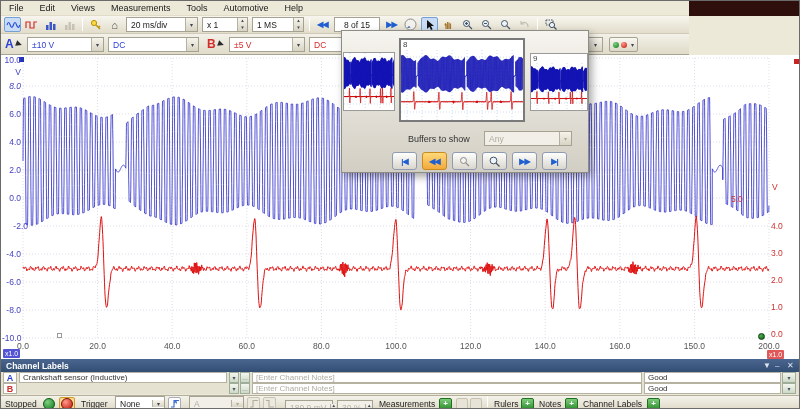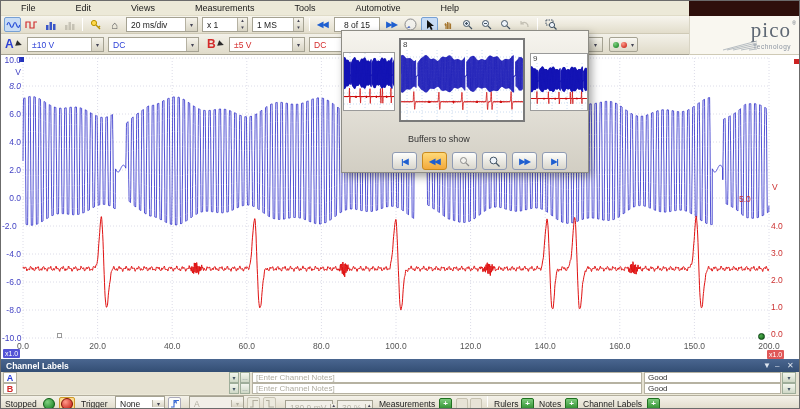--- a/index.html
+++ b/index.html
@@ -1,21 +1,21 @@
 <!DOCTYPE html>
 <html><head>
 <meta charset="utf-8">
 <style>
   html,body{margin:0;padding:0;background:#9a9a9a;}
   .root{position:relative;width:800px;height:409px;background:#ece9d8;font-family:"Liberation Sans",sans-serif;overflow:hidden;border:1px solid #6b6b6b;box-sizing:border-box;}
   .root *{box-sizing:border-box;}
 
   
   .menubar{position:absolute;left:0;top:0;width:688px;height:15px;background:#ece9d8;display:flex;align-items:center;font-size:9px;color:#1a1a1a;border-bottom:1px solid #e0dcc8;}
-  .menu-item{padding:0 20px;cursor:default;}
+  .menu-item{padding:0 8px;cursor:default;}
   .darkcorner{position:absolute;left:688px;top:0;width:112px;height:15px;background:#2e0f0b;}
 
   
   .toolbar1{position:absolute;left:0;top:15px;width:688px;height:18px;background:linear-gradient(#f7f5ee,#e2ddcb);border-bottom:1px solid #cfcab6;display:flex;align-items:center;font-size:8.5px;padding-left:2px;}
   .tbtn{height:15px;min-width:17px;display:flex;align-items:center;justify-content:center;border:1px solid transparent;border-radius:2px;margin:0 1px;color:#333;}
   .tbtn.sel{background:#c8dcf5;border-color:#76a0d4;}
   .tbtn.dis{opacity:.45;}
   .tsep{width:1px;height:13px;background:#b9b4a2;margin:0 3px;border-right:1px solid #fff;}
   .combo{display:flex;height:15px;background:#fff;border:1px solid #a5a292;margin:0 2px;}
   .combo .val{padding:0 4px;display:flex;align-items:center;font-size:8.5px;color:#222;white-space:nowrap;}
@@ -210,28 +210,20 @@
     <span class="tsep"></span>
     <span class="tbtn">
       <svg width="12" height="11">
           <rect x="1" y="1" width="7" height="5" fill="none" stroke="#456" stroke-dasharray="1.5 1"></rect>
           <circle cx="7" cy="6" r="2.6" fill="#eef4fb" stroke="#456"></circle>
           <path d="M9 8 L11.5 10.5" stroke="#456" stroke-width="1.2"></path>
         </svg>
     </span>
   </div>
 
-  <div class="logo">
-    <span class="word">pico</span>
-    <span class="reg">®</span>
-    <svg width="34" height="11" style="position:absolute;right:44px;top:24px">
-      <path d="M34 1 L0 10 M34 3 L4 10 M34 5 L10 10 M34 7 L18 10 M34 9 L26 10" stroke="#9aa3ad" stroke-width=".7" fill="none"></path>
-    </svg>
-    <span class="tag">Technology</span>
-  </div>
 
   <div class="chanbar">
     <span class="chanbadge" style="left:4px;color:#2b3fd6;">
         <span>A</span>
         <span class="probe"></span>
       </span>
     <span class="combo cb-abs" style="left:24px;width:77px;">
       <span class="val" style="flex:1;color:#2b3fd6;">±10 V</span>
       <span class="chev">▾</span>
     </span>
@@ -294,27 +286,27 @@
     <span class="badge" style="left:2px;top:294px;background:#5353d6;">x1.0</span>
     <span class="tickX" style="left:22px;top:311px;width:16px;text-align:left;">ms</span>
     <span class="badge" style="left:766px;top:295px;background:#e05858;">x1.0</span>
     <span class="greendot" style="left:757px;top:278px;"></span>
   <span class="tickA" style="left: 1px; top: 0px; width: 19px; text-align: right;">10.0</span>
       <span class="tickA" style="left: 1px; top: 26px; width: 19px; text-align: right; font-style: italic;">8.0</span>
       <span class="tickA" style="left: 1px; top: 54px; width: 19px; text-align: right;">6.0</span>
       <span class="tickA" style="left: 1px; top: 82px; width: 19px; text-align: right;">4.0</span>
       <span class="tickA" style="left: 1px; top: 110px; width: 19px; text-align: right;">2.0</span>
       <span class="tickA" style="left: 1px; top: 138px; width: 19px; text-align: right;">0.0</span>
-      <span class="tickA" style="left: 1px; top: 166px; width: 19px; ">-2.0</span>
+      <span class="tickA" style="left: 8px; top: 166px; width: 19px; text-align: right;">-2.0</span>
       <span class="tickA" style="left: 1px; top: 194px; width: 19px; text-align: right;">-4.0</span>
       <span class="tickA" style="left: 1px; top: 222px; width: 19px; text-align: right;">-6.0</span>
       <span class="tickA" style="left: 1px; top: 250px; width: 19px; text-align: right;">-8.0</span>
       <span class="tickA" style="left: 1px; top: 278px; width: 19px; text-align: left;">-10.0</span>
       <span class="tickA" style="left: 1px; top: 12px; width: 19px; text-align: right;">V</span>
-      <span class="tickB" style="left: 730px; top: 139px; margin-left: 8px;">5.0</span>
+      <span class="tickB" style="left: 730px; top: 139px;">5.0</span>
       <span class="tickB" style="left: 770px; top: 166px;">4.0</span>
       <span class="tickB" style="left: 770px; top: 193px;">3.0</span>
       <span class="tickB" style="left: 770px; top: 220px;">2.0</span>
       <span class="tickB" style="left: 770px; top: 247px;">1.0</span>
       <span class="tickB" style="left: 770px; top: 274px;">0.0</span>
       <span class="tickB" style="left: 771px; top: 127px;">V</span>
       <span class="tickX" style="left: 7px; top: 286px;">0.0</span>
       <span class="tickX" style="left: 81.6px; top: 286px;">20.0</span>
       <span class="tickX" style="left: 156.2px; top: 286px;">40.0</span>
       <span class="tickX" style="left: 230.8px; top: 286px;">60.0</span>
@@ -373,20 +365,24 @@
           <line x1="51" y1="0" x2="51" y2="48" class="tgrid"></line>
           <line x1="0" y1="7" x2="56" y2="7" class="tgrid"></line>
           <line x1="0" y1="18" x2="56" y2="18" class="tgrid"></line>
           <line x1="0" y1="29" x2="56" y2="29" class="tgrid"></line>
           <line x1="0" y1="40" x2="56" y2="40" class="tgrid"></line>
           <polyline points="0.0,16.3 0.0,5.4 0.1,3.9 0.1,3.8 0.1,3.8 0.2,7.8 0.2,19.2 0.2,28.9 0.3,29.0 0.3,29.0 0.3,29.0 0.4,22.2 0.4,10.5 0.4,3.6 0.5,3.5 0.5,3.5 0.5,3.5 0.6,13.4 0.6,25.0 0.6,29.1 0.7,29.1 0.7,29.1 0.7,27.6 0.8,16.3 0.8,5.0 0.8,3.6 0.9,3.6 0.9,3.6 0.9,7.7 1.0,19.2 1.0,28.9 1.0,28.9 1.1,28.9 1.1,28.8 1.1,22.0 1.2,10.6 1.2,3.9 1.2,4.0 1.3,4.0 1.3,4.1 1.3,13.5 1.4,24.5 1.4,28.4 1.4,28.4 1.5,28.3 1.5,26.9 1.5,16.3 1.6,5.9 1.6,4.6 1.6,4.6 1.7,4.7 1.7,8.5 1.7,19.0 1.8,27.8 1.8,27.7 1.8,27.7 1.9,27.6 1.9,21.5 1.9,11.2 2.0,5.2 2.0,5.2 2.0,5.3 2.1,5.3 2.1,13.8 2.2,23.7 2.2,27.2 2.2,27.2 2.3,27.1 2.3,25.8 2.3,16.3 2.4,6.9 2.4,5.6 2.4,5.7 2.5,5.7 2.5,9.1 2.5,18.8 2.6,26.9 2.6,26.9 2.6,26.9 2.7,26.8 2.7,21.1 2.7,11.5 2.8,5.8 2.8,5.8 2.8,5.8 2.9,5.8 2.9,13.9 2.9,23.4 3.0,26.8 3.0,26.8 3.0,26.8 3.1,25.6 3.1,16.3 3.1,7.0 3.2,5.8 3.2,5.8 3.2,5.8 3.3,9.2 3.3,18.8 3.3,26.9 3.4,26.9 3.4,26.9 3.4,26.9 3.5,21.2 3.5,11.4 3.5,5.7 3.6,5.7 3.6,5.6 3.6,5.6 3.7,13.8 3.7,23.6 3.7,27.0 3.8,27.0 3.8,27.0 3.8,25.8 3.9,16.3 3.9,6.9 3.9,5.6 4.0,5.6 4.0,5.6 4.0,9.1 4.1,18.8 4.1,27.0 4.1,27.0 4.2,27.0 4.2,26.9 4.2,21.2 4.3,11.5 4.3,5.8 4.3,5.8 4.4,5.8 4.4,5.9 4.4,13.9 4.5,23.4 4.5,26.7 4.5,26.6 4.6,26.6 4.6,25.4 4.6,16.3 4.7,7.3 4.7,6.2 4.7,6.2 4.8,6.3 4.8,9.6 4.8,18.6 4.9,26.2 4.9,26.1 4.9,26.1 5.0,26.0 5.0,20.8 5.0,11.9 5.1,6.7 5.1,6.8 5.1,6.9 5.2,6.9 5.2,14.2 5.2,22.6 5.3,25.6 5.3,25.5 5.3,25.5 5.4,24.4 5.4,16.3 5.4,8.3 5.5,7.3 5.5,7.4 5.5,7.4 5.6,10.3 5.6,18.4 5.6,25.1 5.7,25.1 5.7,25.1 5.7,25.1 5.8,20.3 5.8,12.3 5.8,7.6 5.9,7.6 5.9,7.7 5.9,7.7 6.0,14.3 6.0,22.2 6.0,25.0 6.1,25.0 6.1,25.0 6.1,24.0 6.2,16.3 6.2,8.6 6.2,7.6 6.3,7.6 6.3,7.6 6.4,10.4 6.4,18.4 6.4,25.2 6.5,25.2 6.5,25.2 6.5,25.3 6.6,20.4 6.6,12.2 6.6,7.2 6.7,7.2 6.7,7.1 6.7,7.1 6.8,14.2 6.8,22.6 6.8,25.7 6.9,25.8 6.9,25.8 6.9,24.8 7.0,18.0 7.0,18.1 7.0,18.3 7.1,18.4 7.1,18.5 7.1,18.5 7.2,18.5 7.2,18.5 7.2,18.4 7.3,18.3 7.3,18.1 7.3,17.9 7.4,17.7 7.4,17.6 7.4,17.4 7.5,17.3 7.5,17.2 7.5,17.2 7.6,17.2 7.6,17.2 7.6,17.3 7.7,17.5 7.7,17.6 7.7,16.3 7.8,9.7 7.8,8.8 7.8,8.7 7.9,8.6 7.9,11.0 7.9,18.2 8.0,24.3 8.0,24.4 8.0,24.5 8.1,24.6 8.1,20.2 8.1,12.4 8.2,7.8 8.2,7.7 8.2,7.6 8.3,7.6 8.3,14.3 8.3,22.3 8.4,25.3 8.4,25.4 8.4,25.4 8.5,24.4 8.5,16.3 8.5,8.1 8.6,6.9 8.6,6.9 8.6,6.8 8.7,9.8 8.7,18.5 8.7,26.0 8.8,26.1 8.8,26.1 8.8,26.2 8.9,20.9 8.9,11.7 8.9,6.3 9.0,6.2 9.0,6.2 9.0,6.1 9.1,13.9 9.1,23.3 9.1,26.7 9.2,26.8 9.2,26.8 9.2,25.7 9.3,16.3 9.3,6.8 9.3,5.5 9.4,5.5 9.4,5.4 9.4,8.9 9.5,18.9 9.5,27.3 9.5,27.3 9.6,27.3 9.6,27.3 9.6,21.4 9.7,11.3 9.7,5.3 9.7,5.3 9.8,5.3 9.8,5.2 9.8,13.7 9.9,23.9 9.9,27.5 9.9,27.5 10.0,27.6 10.0,26.3 10.0,16.3 10.1,6.3 10.1,4.9 10.1,4.9 10.2,4.9 10.2,8.5 10.2,19.0 10.3,27.9 10.3,28.0 10.3,28.0 10.4,28.1 10.4,21.7 10.4,10.9 10.5,4.4 10.5,4.4 10.6,4.4 10.6,4.3 10.6,13.5 10.7,24.5 10.7,28.5 10.7,28.5 10.8,28.6 10.8,27.2 10.8,16.3 10.9,5.4 10.9,3.9 10.9,3.9 11.0,3.8 11.0,7.8 11.0,19.2 11.1,28.9 11.1,28.9 11.1,28.9 11.2,29.0 11.2,22.1 11.2,10.5 11.3,3.6 11.3,3.6 11.3,3.6 11.4,3.6 11.4,13.4 11.4,24.9 11.5,29.1 11.5,29.1 11.5,29.0 11.6,27.6 11.6,16.3 11.6,5.1 11.7,3.6 11.7,3.7 11.7,3.7 11.8,7.8 11.8,19.2 11.8,28.9 11.9,28.8 11.9,28.8 11.9,28.7 12.0,22.0 12.0,10.7 12.0,4.0 12.1,4.1 12.1,4.1 12.1,4.2 12.2,13.5 12.2,24.5 12.2,28.3 12.3,28.2 12.3,28.2 12.3,26.7 12.4,16.3 12.4,6.0 12.4,4.7 12.5,4.8 12.5,4.8 12.5,8.6 12.6,19.0 12.6,27.6 12.6,27.6 12.7,27.5 12.7,27.4 12.7,21.4 12.8,11.3 12.8,5.4 12.8,5.4 12.9,5.5 12.9,5.5 12.9,13.8 13.0,23.5 13.0,26.9 13.0,26.9 13.1,26.8 13.1,25.6 13.1,16.3 13.2,7.1 13.2,6.0 13.2,6.0 13.3,6.0 13.3,9.4 13.3,18.7 13.4,26.5 13.4,26.5 13.4,26.5 13.5,26.4 13.5,20.9 13.5,11.7 13.6,6.3 13.6,6.3 13.6,6.3 13.7,6.3 13.7,14.0 13.7,23.1 13.8,26.3 13.8,26.3 13.8,26.3 13.9,25.2 13.9,16.3 13.9,7.5 14.0,6.3 14.0,6.3 14.0,6.3 14.1,9.5 14.1,18.7 14.1,26.4 14.2,26.4 14.2,26.4 14.2,26.4 14.3,21.0 14.3,11.7 14.3,6.1 14.4,6.1 14.4,6.1 14.4,6.1 14.5,14.0 14.5,23.3 14.5,26.6 14.6,26.6 14.6,26.6 14.6,25.4 14.7,16.3 14.7,7.2 14.8,6.0 14.8,6.0 14.8,6.0 14.9,9.3 14.9,18.7 14.9,26.6 15.0,26.6 15.0,26.6 15.0,26.6 15.1,21.0 15.1,11.6 15.1,6.0 15.2,6.1 15.2,6.1 15.2,6.1 15.3,14.0 15.3,23.2 15.3,26.5 15.4,26.5 15.4,26.4 15.4,25.2 15.5,16.3 15.5,7.5 15.5,6.3 15.6,6.3 15.6,6.4 15.6,9.6 15.7,18.6 15.7,26.1 15.7,26.1 15.8,26.1 15.8,26.0 15.8,20.8 15.9,11.9 15.9,6.7 15.9,6.8 16.0,6.8 16.0,6.9 16.0,14.1 16.1,22.7 16.1,25.6 16.1,25.6 16.2,25.6 16.2,24.4 16.2,16.3 16.3,8.3 16.3,7.2 16.3,7.3 16.4,7.3 16.4,10.2 16.4,18.4 16.5,25.3 16.5,25.2 16.5,25.2 16.6,25.2 16.6,20.4 16.6,12.3 16.7,7.5 16.7,7.5 16.7,7.5 16.8,7.5 16.8,14.3 16.8,22.3 16.9,25.1 16.9,25.1 16.9,25.1 17.0,24.1 17.0,16.3 17.0,8.5 17.1,7.5 17.1,7.5 17.1,7.4 17.2,10.3 17.2,18.4 17.2,25.3 17.3,25.3 17.3,25.4 17.3,25.4 17.4,20.5 17.4,12.1 17.4,7.1 17.5,7.0 17.5,7.0 17.5,6.9 17.6,14.1 17.6,22.7 17.6,25.9 17.7,25.9 17.7,26.0 17.7,24.9 17.8,16.3 17.8,7.6 17.8,6.4 17.9,6.3 17.9,6.3 17.9,9.5 18.0,18.7 18.0,26.6 18.0,26.6 18.1,26.7 18.1,26.8 18.1,21.1 18.2,11.5 18.2,5.7 18.2,5.6 18.3,5.6 18.3,5.5 18.3,13.8 18.4,23.7 18.4,27.3 18.4,27.3 18.5,27.4 18.5,26.1 18.5,16.3 18.6,6.4 18.6,5.1 18.6,5.0 18.7,5.0 18.7,8.6 18.7,19.0 18.8,27.8 18.8,27.8 18.8,27.8 18.9,27.8 18.9,21.6 19.0,11.0 19.0,4.7 19.0,4.7 19.1,4.7 19.1,4.7 19.1,13.6 19.2,24.2 19.2,28.0 19.2,28.0 19.3,28.0 19.3,26.6 19.3,16.3 19.4,6.0 19.4,4.7 19.4,4.7 19.5,4.7 19.5,8.5 19.5,19.0 19.6,27.9 19.6,27.9 19.6,27.9 19.7,27.9 19.7,21.6 19.7,11.0 19.8,4.8 19.8,4.8 19.8,4.9 19.9,4.9 19.9,13.7 19.9,24.0 20.0,27.7 20.0,27.7 20.0,27.7 20.1,26.3 20.1,16.3 20.1,6.3 20.2,5.0 20.2,5.0 20.2,5.0 20.3,8.7 20.3,18.9 20.3,27.6 20.4,27.6 20.4,27.6 20.4,27.6 20.5,21.5 20.5,11.2 20.5,5.1 20.6,5.0 20.6,5.0 20.6,5.0 20.7,13.7 20.7,24.0 20.7,27.7 20.8,27.7 20.8,27.7 20.8,26.4 20.9,16.3 20.9,6.2 20.9,4.9 21.0,4.8 21.0,4.8 21.0,8.5 21.1,19.0 21.1,27.9 21.1,28.0 21.2,28.0 21.2,28.0 21.2,21.7 21.3,10.9 21.3,4.5 21.3,4.5 21.4,4.4 21.4,4.4 21.4,13.5 21.5,24.5 21.5,28.4 21.5,28.4 21.6,28.4 21.6,27.1 21.6,16.3 21.7,5.5 21.7,4.1 21.7,4.0 21.8,4.0 21.8,8.0 21.8,19.2 21.9,28.7 21.9,28.7 21.9,28.8 22.0,28.8 22.0,22.0 22.0,10.6 22.1,3.8 22.1,3.8 22.1,3.8 22.2,3.8 22.2,13.4 22.2,24.8 22.3,28.9 22.3,28.9 22.3,28.9 22.4,27.4 22.4,16.3 22.4,5.3 22.5,3.8 22.5,3.9 22.5,3.9 22.6,7.9 22.6,19.2 22.6,28.7 22.7,28.6 22.7,28.6 22.7,28.6 22.8,21.9 22.8,10.7 22.8,4.2 22.9,4.3 22.9,4.3 22.9,4.4 23.0,13.6 23.0,24.3 23.0,28.1 23.1,28.0 23.1,28.0 23.2,26.6 23.2,16.3 23.2,6.2 23.3,4.9 23.3,5.0 23.3,5.0 23.4,8.7 23.4,18.9 23.4,27.4 23.5,27.3 23.5,27.3 23.5,27.2 23.6,21.3 23.6,11.4 23.6,5.6 23.7,5.7 23.7,5.8 23.7,5.8 23.8,13.9 23.8,23.3 23.8,26.6 23.9,26.6 23.9,26.5 23.9,25.3 24.0,16.3 24.0,7.4 24.0,6.3 24.1,6.4 24.1,6.4 24.1,9.6 24.2,18.6 24.2,26.1 24.2,26.1 24.3,26.1 24.3,26.0 24.3,20.8 24.4,11.9 24.4,6.7 24.4,6.7 24.5,6.7 24.5,6.7 24.5,14.1 24.6,22.8 24.6,25.9 24.6,25.9 24.7,25.9 24.7,24.8 24.7,16.3 24.8,7.9 24.8,6.7 24.8,6.7 24.9,6.7 24.9,9.8 24.9,18.5 25.0,26.0 25.0,26.0 25.0,26.0 25.1,26.0 25.1,20.8 25.1,11.9 25.2,6.6 25.2,6.6 25.2,6.5 25.3,6.5 25.3,14.0 25.3,23.0 25.4,26.2 25.4,26.2 25.4,26.2 25.5,25.1 25.5,16.3 25.5,7.5 25.6,6.3 25.6,6.3 25.6,6.3 25.7,9.5 25.7,18.6 25.7,26.4 25.8,26.4 25.8,26.4 25.8,26.4 25.9,20.9 25.9,11.7 25.9,6.2 26.0,6.2 26.0,6.2 26.0,6.2 26.1,14.0 26.1,23.1 26.1,26.4 26.2,26.4 26.2,26.4 26.2,25.2 26.3,16.3 26.3,7.5 26.3,6.4 26.4,6.4 26.4,6.4 26.4,9.6 26.5,18.6 26.5,26.2 26.5,26.1 26.6,26.1 26.6,26.1 26.6,20.8 26.7,11.9 26.7,6.6 26.7,6.7 26.8,6.7 26.8,6.7 26.8,14.1 26.9,22.8 26.9,25.8 26.9,25.8 27.0,25.7 27.0,24.6 27.0,16.3 27.1,8.1 27.1,7.0 27.1,7.1 27.2,7.1 27.2,10.1 27.2,18.4 27.3,25.5 27.3,25.5 27.4,25.4 27.4,25.4 27.4,20.5 27.5,12.2 27.5,7.3 27.5,7.3 27.6,7.3 27.6,7.3 27.6,14.2 27.7,22.4 27.7,25.3 27.7,25.3 27.8,25.4 27.8,24.3 27.8,16.3 27.9,8.3 27.9,7.2 27.9,7.2 28.0,7.2 28.0,10.1 28.0,18.4 28.1,25.5 28.1,25.6 28.1,25.6 28.2,25.6 28.2,20.6 28.2,12.0 28.3,6.9 28.3,6.8 28.3,6.8 28.4,6.7 28.4,14.1 28.4,22.9 28.5,26.1 28.5,26.2 28.5,26.2 28.6,25.1 28.6,16.3 28.6,7.4 28.7,6.2 28.7,6.1 28.7,6.0 28.8,9.3 28.8,18.7 28.8,26.8 28.9,26.9 28.9,26.9 28.9,27.0 29.0,21.3 29.0,11.4 29.0,5.4 29.1,5.4 29.1,5.3 29.1,5.2 29.2,13.7 29.2,23.9 29.2,27.6 29.3,27.7 29.3,27.7 29.3,26.4 29.4,18.0 29.4,18.2 29.4,18.3 29.5,18.4 29.5,18.5 29.5,18.5 29.6,18.5 29.6,18.5 29.6,18.3 29.7,18.2 29.7,18.0 29.7,17.9 29.8,17.7 29.8,17.5 29.8,17.4 29.9,17.2 29.9,17.2 29.9,17.2 30.0,17.2 30.0,17.3 30.0,17.4 30.1,17.5 30.1,17.7 30.1,16.3 30.2,9.0 30.2,7.9 30.2,7.9 30.3,7.8 30.3,10.5 30.3,18.3 30.4,25.0 30.4,25.1 30.4,25.2 30.5,25.2 30.5,20.4 30.5,12.2 30.6,7.2 30.6,7.2 30.6,7.1 30.7,7.0 30.7,14.2 30.7,22.7 30.8,25.8 30.8,25.8 30.8,25.9 30.9,24.8 30.9,16.3 30.9,7.7 31.0,6.5 31.0,6.5 31.0,6.4 31.1,9.6 31.1,18.6 31.1,26.4 31.2,26.4 31.2,26.5 31.2,26.6 31.3,21.0 31.3,11.6 31.3,5.9 31.4,5.8 31.4,5.8 31.4,5.7 31.5,13.8 31.5,23.6 31.6,27.2 31.6,27.2 31.6,27.3 31.7,26.1 31.7,16.3 31.7,6.4 31.8,5.0 31.8,4.9 31.8,4.8 31.9,8.5 31.9,19.0 31.9,27.9 32.0,27.9 32.0,27.9 32.0,27.9 32.1,21.6 32.1,11.0 32.1,4.7 32.2,4.6 32.2,4.6 32.2,4.6 32.3,13.6 32.3,24.3 32.3,28.2 32.4,28.2 32.4,28.2 32.4,26.8 32.5,16.3 32.5,5.7 32.5,4.3 32.6,4.3 32.6,4.3 32.6,8.1 32.7,19.1 32.7,28.4 32.7,28.5 32.8,28.5 32.8,28.5 32.8,21.9 32.9,10.7 32.9,4.1 32.9,4.1 33.0,4.1 33.0,4.1 33.0,13.5 33.1,24.6 33.1,28.6 33.1,28.6 33.2,28.6 33.2,27.1 33.2,16.3 33.3,5.5 33.3,4.1 33.3,4.1 33.4,4.2 33.4,8.1 33.4,19.1 33.5,28.4 33.5,28.4 33.5,28.3 33.6,28.3 33.6,21.8 33.6,10.9 33.7,4.5 33.7,4.5 33.7,4.6 33.8,4.6 33.8,13.6 33.8,24.2 33.9,27.8 33.9,27.8 33.9,27.7 34.0,26.3 34.0,16.3 34.0,6.4 34.1,5.2 34.1,5.2 34.1,5.3 34.2,8.9 34.2,18.8 34.2,27.1 34.3,27.1 34.3,27.0 34.3,26.9 34.4,21.2 34.4,11.5 34.4,5.9 34.5,6.0 34.5,6.0 34.5,6.1 34.6,14.0 34.6,23.1 34.6,26.3 34.7,26.3 34.7,26.2 34.7,25.0 34.8,16.3 34.8,7.7 34.8,6.6 34.9,6.7 34.9,6.7 34.9,9.9 35.0,18.5 35.0,25.8 35.0,25.7 35.1,25.7 35.1,25.7 35.1,20.6 35.2,12.1 35.2,7.0 35.2,7.1 35.3,7.1 35.3,7.1 35.3,14.2 35.4,22.5 35.4,25.5 35.4,25.5 35.5,25.5 35.5,24.4 35.5,16.3 35.6,8.2 35.6,7.1 35.6,7.1 35.7,7.1 35.7,10.1 35.8,18.5 35.8,25.6 35.8,25.6 35.9,25.6 35.9,25.6 35.9,20.6 36.0,12.0 36.0,6.9 36.0,6.9 36.1,6.9 36.1,6.9 36.1,14.1 36.2,22.8 36.2,25.9 36.2,25.9 36.3,25.9 36.3,24.8 36.3,16.3 36.4,7.8 36.4,6.6 36.4,6.6 36.5,6.6 36.5,9.7 36.5,18.6 36.6,26.2 36.6,26.2 36.6,26.2 36.7,26.2 36.7,20.9 36.7,11.8 36.8,6.4 36.8,6.3 36.8,6.3 36.9,6.3 36.9,14.0 36.9,23.1 37.0,26.3 37.0,26.3 37.0,26.3 37.1,25.2 37.1,16.3 37.1,7.5 37.2,6.3 37.2,6.3 37.2,6.3 37.3,9.5 37.3,18.6 37.3,26.3 37.4,26.3 37.4,26.3 37.4,26.3 37.5,20.9 37.5,11.8 37.5,6.4 37.6,6.5 37.6,6.5 37.6,6.5 37.7,14.1 37.7,22.9 37.7,26.1 37.8,26.0 37.8,26.0 37.8,24.9 37.9,16.3 37.9,7.8 37.9,6.7 38.0,6.7 38.0,6.8 38.0,9.9 38.1,18.5 38.1,25.8 38.1,25.8 38.2,25.8 38.2,25.8 38.2,20.6 38.3,12.0 38.3,6.9 38.3,6.9 38.4,6.9 38.4,6.9 38.4,14.2 38.5,22.7 38.5,25.7 38.5,25.7 38.6,25.7 38.6,24.6 38.6,16.3 38.7,8.0 38.7,6.9 38.7,6.9 38.8,6.9 38.8,9.9 38.8,18.5 38.9,25.9 38.9,25.9 38.9,25.9 39.0,26.0 39.0,20.8 39.0,11.9 39.1,6.6 39.1,6.5 39.1,6.5 39.2,6.4 39.2,14.0 39.2,23.1 39.3,26.4 39.3,26.4 39.3,26.5 39.4,25.4 39.4,16.3 39.4,7.2 39.5,5.9 39.5,5.8 39.5,5.8 39.6,9.1 39.6,18.8 39.6,27.1 39.7,27.1 39.7,27.2 39.7,27.3 39.8,21.4 39.8,11.2 39.8,5.2 39.9,5.1 39.9,5.0 40.0,5.0 40.0,13.7 40.0,24.1 40.1,27.9 40.1,27.9 40.1,28.0 40.2,26.7 40.2,16.3 40.2,5.9 40.3,4.4 40.3,4.4 40.3,4.3 40.4,8.2 40.4,19.1 40.4,28.4 40.5,28.5 40.5,28.5 40.5,28.5 40.6,21.9 40.6,10.7 40.6,4.0 40.7,4.0 40.7,4.0 40.7,3.9 40.8,13.5 40.8,24.7 40.8,28.7 40.9,28.7 40.9,28.7 40.9,27.3 41.0,16.3 41.0,5.4 41.0,3.9 41.1,3.9 41.1,3.9 41.1,7.9 41.2,19.2 41.2,28.7 41.2,28.6 41.3,28.6 41.3,28.6 41.3,21.9 41.4,10.7 41.4,4.1 41.4,4.1 41.5,4.2 41.5,4.2 41.5,13.5 41.6,24.5 41.6,28.3 41.6,28.3 41.7,28.3 41.7,26.9 41.7,16.3 41.8,5.8 41.8,4.5 41.8,4.5 41.9,4.6 41.9,8.4 41.9,19.0 42.0,28.0 42.0,28.0 42.0,27.9 42.1,27.9 42.1,21.6 42.1,11.0 42.2,4.8 42.2,4.8 42.2,4.9 42.3,4.9 42.3,13.7 42.3,24.1 42.4,27.7 42.4,27.7 42.4,27.7 42.5,26.4 42.5,16.3 42.5,6.3 42.6,5.0 42.6,5.0 42.6,5.0 42.7,8.6 42.7,18.9 42.7,27.7 42.8,27.7 42.8,27.7 42.8,27.7 42.9,21.5 42.9,11.1 42.9,4.9 43.0,4.9 43.0,4.9 43.0,4.8 43.1,13.7 43.1,24.1 43.1,27.8 43.2,27.9 43.2,27.9 43.2,26.6 43.3,16.3 43.3,6.0 43.3,4.7 43.4,4.7 43.4,4.6 43.4,8.4 43.5,19.0 43.5,28.1 43.5,28.1 43.6,28.1 43.6,28.1 43.6,21.7 43.7,10.9 43.7,4.5 43.7,4.5 43.8,4.5 43.8,4.5 43.8,13.6 43.9,24.4 43.9,28.2 43.9,28.2 44.0,28.2 44.0,26.8 44.0,16.3 44.1,5.9 44.1,4.5 44.2,4.5 44.2,4.5 44.2,8.4 44.3,19.0 44.3,28.0 44.3,28.0 44.4,28.0 44.4,27.9 44.4,21.6 44.5,11.0 44.5,4.8 44.5,4.9 44.6,4.9 44.6,4.9 44.6,13.7 44.7,24.0 44.7,27.5 44.7,27.5 44.8,27.4 44.8,26.1 44.8,16.3 44.9,6.7 44.9,5.4 44.9,5.5 45.0,5.6 45.0,9.1 45.0,18.8 45.1,26.9 45.1,26.8 45.1,26.7 45.2,26.7 45.2,21.0 45.2,11.6 45.3,6.2 45.3,6.2 45.3,6.3 45.4,6.4 45.4,14.0 45.4,23.0 45.5,26.1 45.5,26.0 45.5,26.0 45.6,24.8 45.6,16.3 45.6,8.0 45.7,6.9 45.7,6.9 45.7,7.0 45.8,10.0 45.8,18.5 45.8,25.5 45.9,25.5 45.9,25.4 45.9,25.4 46.0,20.5 46.0,12.2 46.0,7.3 46.1,7.4 46.1,7.4 46.1,7.4 46.2,14.3 46.2,22.3 46.2,25.2 46.3,25.2 46.3,25.2 46.3,24.2 46.4,16.3 46.4,8.5 46.4,7.4 46.5,7.4 46.5,7.4 46.5,10.3 46.6,18.4 46.6,25.3 46.6,25.3 46.7,25.3 46.7,25.3 46.7,20.5 46.8,12.2 46.8,7.2 46.8,7.2 46.9,7.1 46.9,7.1 46.9,14.2 47.0,22.6 47.0,25.6 47.0,25.7 47.1,25.7 47.1,24.6 47.1,16.3 47.2,7.9 47.2,6.8 47.2,6.7 47.3,6.7 47.3,9.8 47.3,18.6 47.4,26.0 47.4,26.1 47.4,26.1 47.5,26.1 47.5,20.8 47.5,11.8 47.6,6.4 47.6,6.4 47.6,6.3 47.7,6.3 47.7,14.0 47.7,23.1 47.8,26.4 47.8,26.4 47.8,26.4 47.9,25.3 47.9,16.3 47.9,7.4 48.0,6.2 48.0,6.1 48.0,6.1 48.1,9.4 48.1,18.7 48.1,26.5 48.2,26.5 48.2,26.5 48.2,26.5 48.3,21.0 48.3,11.7 48.4,6.2 48.4,6.2 48.4,6.2 48.5,6.2 48.5,14.0 48.5,23.2 48.6,26.4 48.6,26.4 48.6,26.4 48.7,25.2 48.7,16.3 48.7,7.5 48.8,6.3 48.8,6.3 48.8,6.4 48.9,9.6 48.9,18.6 48.9,26.2 49.0,26.2 49.0,26.2 49.0,26.2 49.1,20.8 49.1,11.8 49.1,6.5 49.2,6.5 49.2,6.5 49.2,6.5 49.3,14.1 49.3,23.0 49.3,26.1 49.4,26.1 49.4,26.1 49.4,25.0 49.5,16.3 49.5,7.6 49.5,6.5 49.6,6.5 49.6,6.5 49.6,9.6 49.7,18.6 49.7,26.2 49.7,26.3 49.8,26.3 49.8,26.3 49.8,20.9 49.9,11.7 49.9,6.2 49.9,6.2 50.0,6.1 50.0,6.1 50.0,13.9 50.1,23.3 50.1,26.7 50.1,26.7 50.2,26.8 50.2,25.6 50.2,16.3 50.3,6.9 50.3,5.6 50.3,5.6 50.4,5.5 50.4,8.9 50.4,18.9 50.5,27.3 50.5,27.4 50.5,27.5 50.6,27.5 50.6,21.5 50.6,11.1 50.7,4.9 50.7,4.9 50.7,4.8 50.8,4.7 50.8,13.6 50.8,24.3 50.9,28.1 50.9,28.2 50.9,28.2 51.0,26.9 51.0,16.3 51.0,5.7 51.1,4.2 51.1,4.1 51.1,4.1 51.2,8.0 51.2,19.2 51.2,28.7 51.3,28.7 51.3,28.7 51.3,28.8 51.4,22.1 51.4,10.6 51.4,3.8 51.5,3.7 51.5,3.7 51.5,3.7 51.6,13.4 51.6,24.9 51.6,29.0 51.7,29.0 51.7,29.0 51.7,17.9 51.8,18.1 51.8,18.2 51.8,18.4 51.9,18.5 51.9,18.5 51.9,18.5 52.0,18.5 52.0,18.4 52.0,18.3 52.1,18.1 52.1,18.0 52.1,17.8 52.2,17.6 52.2,17.4 52.2,17.3 52.3,17.2 52.3,17.2 52.3,17.2 52.4,17.2 52.4,17.3 52.4,17.4 52.5,17.6 52.5,17.7 52.6,16.3 52.6,9.0 52.6,8.0 52.7,7.9 52.7,7.9 52.7,10.6 52.8,18.3 52.8,24.9 52.8,24.9 52.9,25.0 52.9,25.0 52.9,20.3 53.0,12.3 53.0,7.5 53.0,7.4 53.1,7.4 53.1,7.4 53.1,14.2 53.2,22.5 53.2,25.4 53.2,25.5 53.3,25.5 53.3,24.5 53.3,16.3 53.4,8.0 53.4,6.9 53.4,6.8 53.5,6.8 53.5,9.8 53.5,18.6 53.6,26.1 53.6,26.1 53.6,26.2 53.7,26.3 53.7,20.9 53.7,11.7 53.8,6.2 53.8,6.1 53.8,6.0 53.9,5.9 53.9,13.9 53.9,23.5 54.0,26.9 54.0,27.0 54.0,27.1 54.1,25.9 54.1,16.3 54.1,6.6 54.2,5.2 54.2,5.1 54.2,5.1 54.3,8.7 54.3,18.9 54.3,27.6 54.4,27.6 54.4,27.6 54.4,27.7 54.5,21.5 54.5,11.1 54.5,5.0 54.6,4.9 54.6,4.9 54.6,4.9 54.7,13.7 54.7,24.0 54.7,27.7 54.8,27.7 54.8,27.7 54.8,26.4 54.9,16.3 54.9,6.3 54.9,4.9 55.0,4.9 55.0,5.0 55.0,8.6 55.1,18.9 55.1,27.6 55.1,27.6 55.2,27.6 55.2,27.6 55.2,21.5 55.3,11.2 55.3,5.2 55.3,5.2 55.4,5.2 55.4,5.3 55.4,13.8 55.5,23.7 55.5,27.2 55.5,27.2 55.6,27.1 55.6,25.8 55.6,16.3 55.7,6.9 55.7,5.7 55.7,5.8 55.8,5.8 55.8,9.3 55.8,18.7 55.9,26.6 55.9,26.6 55.9,26.5 56.0,26.4 " class="tblue"></polyline>
           <polyline points="0.0,35.4 0.0,35.3 0.1,35.5 0.1,35.4 0.2,35.4 0.2,35.3 0.3,35.6 0.3,35.8 0.3,35.6 0.4,35.6 0.4,35.5 0.5,35.6 0.5,35.6 0.5,35.2 0.6,35.3 0.6,35.3 0.7,35.6 0.7,35.6 0.8,35.4 0.8,35.7 0.8,35.7 0.9,35.8 0.9,35.5 1.0,35.3 1.0,35.5 1.0,35.4 1.1,35.4 1.1,35.3 1.2,35.4 1.2,35.7 1.3,35.7 1.3,35.7 1.3,35.5 1.4,35.6 1.4,35.7 1.5,35.4 1.5,35.3 1.6,35.2 1.6,35.5 1.6,35.6 1.7,35.4 1.7,35.6 1.8,35.7 1.8,35.8 1.8,35.7 1.9,35.4 1.9,35.5 2.0,35.4 2.0,35.5 2.1,35.3 2.1,35.3 2.1,35.6 2.2,35.7 2.2,35.8 2.3,35.6 2.3,35.6 2.4,35.7 2.4,35.5 2.4,35.4 2.5,35.2 2.5,35.4 2.6,35.6 2.6,35.4 2.6,35.5 2.7,35.6 2.7,35.8 2.8,35.8 2.8,35.5 2.9,35.5 2.9,35.4 2.9,35.5 3.0,35.4 3.0,35.2 3.1,35.5 3.1,35.6 3.2,35.8 3.2,35.6 3.2,35.5 3.3,35.7 3.3,35.6 3.4,35.5 3.4,35.2 3.4,35.3 3.5,35.5 3.5,35.5 3.6,35.5 3.6,35.5 3.7,35.7 3.7,35.9 3.7,35.6 3.8,35.5 3.8,35.4 3.9,35.5 3.9,35.5 3.9,35.2 4.0,35.4 4.0,35.4 4.1,35.8 4.1,35.7 4.2,35.5 4.2,35.7 4.2,35.6 4.3,35.7 4.3,35.3 4.4,35.2 4.4,35.4 4.5,35.4 4.5,35.6 4.5,35.4 4.6,35.6 4.6,35.8 4.7,35.7 4.7,35.6 4.7,35.4 4.8,35.5 4.8,35.5 4.9,35.3 4.9,35.3 5.0,35.3 5.0,35.7 5.0,35.7 5.1,35.6 5.1,35.6 5.2,35.6 5.2,35.7 5.3,35.5 5.3,35.2 5.3,35.3 5.4,35.3 5.4,35.4 5.5,35.1 5.5,35.0 5.5,34.9 5.6,34.5 5.6,33.9 5.7,32.7 5.7,31.7 5.8,30.8 5.8,29.7 5.8,29.0 5.9,28.5 5.9,29.2 6.0,30.4 6.0,32.0 6.0,34.1 6.1,36.2 6.1,38.2 6.2,39.5 6.2,40.3 6.3,40.7 6.3,40.6 6.3,40.4 6.4,39.6 6.4,38.7 6.5,38.1 6.5,37.5 6.6,37.1 6.6,36.3 6.6,35.9 6.7,35.8 6.7,35.6 6.8,35.5 6.8,35.2 6.8,35.4 6.9,35.6 6.9,35.7 7.0,35.7 7.0,35.5 7.1,35.7 7.1,35.7 7.1,35.5 7.2,35.4 7.2,35.2 7.3,35.5 7.3,35.5 7.3,35.4 7.4,35.5 7.4,35.6 7.5,35.9 7.5,35.7 7.6,35.5 7.6,35.5 7.6,35.5 7.7,35.5 7.7,35.2 7.8,35.3 7.8,35.5 7.9,35.6 7.9,35.7 7.9,35.5 8.0,35.6 8.0,35.7 8.1,35.6 8.1,35.5 8.1,35.2 8.2,35.4 8.2,35.5 8.3,35.4 8.3,35.5 8.4,35.5 8.4,35.8 8.4,35.8 8.5,35.6 8.5,35.5 8.6,35.4 8.6,35.6 8.7,35.4 8.7,35.2 8.7,35.3 8.8,35.5 8.8,35.8 8.9,35.6 8.9,35.6 8.9,35.7 9.0,35.7 9.0,35.6 9.1,35.3 9.1,35.3 9.2,35.4 9.2,35.4 9.2,35.5 9.3,35.3 9.3,35.7 9.4,35.8 9.4,35.7 9.4,35.6 9.5,35.4 9.5,35.6 9.6,35.5 9.6,35.3 9.7,35.3 9.7,35.3 9.7,35.7 9.8,35.6 9.8,35.6 9.9,35.6 9.9,35.7 10.0,35.8 10.0,35.4 10.0,35.3 10.1,35.4 10.1,35.4 10.2,35.5 10.2,35.3 10.2,35.5 10.3,35.7 10.3,35.8 10.4,35.7 10.4,35.4 10.5,35.6 10.5,35.5 10.5,35.4 10.6,35.3 10.6,35.2 10.7,35.6 10.7,35.6 10.8,35.6 10.8,35.6 10.8,35.6 10.9,35.8 10.9,35.6 11.0,35.4 11.0,35.3 11.0,35.4 11.1,35.5 11.1,35.3 11.2,35.4 11.2,35.6 11.3,35.8 11.3,35.8 11.3,35.5 11.4,35.6 11.4,35.5 11.5,35.5 11.5,35.4 11.5,35.1 11.6,35.4 11.6,35.6 11.7,35.6 11.7,35.6 11.8,35.5 11.8,35.8 11.8,35.7 11.9,35.5 11.9,35.3 12.0,35.3 12.0,35.5 12.1,35.4 12.1,35.4 12.1,35.5 12.2,35.7 12.2,35.9 12.3,35.6 12.3,35.6 12.3,35.5 12.4,35.5 12.4,35.5 12.5,35.1 12.5,35.4 12.6,35.5 12.6,35.6 12.6,35.7 12.7,35.3 12.7,36.1 12.8,35.3 12.8,36.2 12.9,34.9 12.9,35.8 12.9,35.1 13.0,35.6 13.0,35.4 13.1,35.2 13.1,35.9 13.1,35.3 13.2,36.3 13.2,35.1 13.3,36.0 13.3,35.2 13.4,35.8 13.4,35.2 13.4,35.3 13.5,35.3 13.5,35.5 13.6,35.7 13.6,35.4 13.6,35.7 13.7,35.7 13.7,35.8 13.8,35.6 13.8,35.3 13.9,35.4 13.9,35.4 13.9,35.4 14.0,35.4 14.0,35.4 14.1,35.8 14.1,35.7 14.2,35.7 14.2,35.5 14.2,35.5 14.3,35.7 14.3,35.4 14.4,35.3 14.4,35.2 14.4,35.4 14.5,35.7 14.5,35.5 14.6,35.6 14.6,35.6 14.7,35.8 14.7,35.7 14.7,35.4 14.8,35.4 14.8,35.4 14.9,35.5 14.9,35.4 15.0,35.3 15.0,35.6 15.0,35.7 15.1,35.8 15.1,35.6 15.2,35.5 15.2,35.7 15.2,35.5 15.3,35.4 15.3,35.2 15.4,35.3 15.4,35.6 15.5,35.5 15.5,35.6 15.5,35.6 15.6,35.7 15.6,35.8 15.7,35.5 15.7,35.4 15.7,35.3 15.8,35.5 15.8,35.5 15.9,35.2 15.9,35.5 16.0,35.6 16.0,35.8 16.0,35.7 16.1,35.5 16.1,35.7 16.2,35.6 16.2,35.5 16.3,35.3 16.3,35.2 16.3,35.5 16.4,35.5 16.4,35.6 16.5,35.5 16.5,35.6 16.5,35.9 16.6,35.6 16.6,35.5 16.7,35.3 16.7,35.4 16.8,35.5 16.8,35.3 16.8,35.3 16.9,35.4 16.9,35.6 17.0,35.5 17.0,35.1 17.1,34.8 17.1,34.3 17.1,33.7 17.2,32.6 17.2,31.4 17.3,30.6 17.3,29.7 17.3,29.2 17.4,28.8 17.4,29.2 17.5,30.5 17.5,32.1 17.6,34.1 17.6,36.0 17.6,37.8 17.7,39.4 17.7,40.2 17.8,40.7 17.8,40.6 17.8,40.5 17.9,39.9 17.9,38.9 18.0,38.1 18.0,37.3 18.1,36.9 18.1,36.3 18.1,35.7 18.2,35.6 18.2,35.5 18.3,35.7 18.3,35.6 18.4,35.5 18.4,35.7 18.4,35.7 18.5,35.8 18.5,35.5 18.6,35.3 18.6,35.5 18.6,35.4 18.7,35.4 18.7,35.3 18.8,35.5 18.8,35.8 18.9,35.7 18.9,35.7 18.9,35.5 19.0,35.7 19.0,35.7 19.1,35.3 19.1,35.3 19.2,35.2 19.2,35.5 19.2,35.6 19.3,35.4 19.3,35.6 19.4,35.7 19.4,35.9 19.4,35.6 19.5,35.4 19.5,35.5 19.6,35.4 19.6,35.5 19.7,35.3 19.7,35.3 19.7,35.6 19.8,35.7 19.8,35.8 19.9,35.5 19.9,35.6 19.9,35.7 20.0,35.5 20.0,35.4 20.1,35.2 20.1,35.4 20.2,35.6 20.2,35.5 20.2,35.5 20.3,35.6 20.3,35.8 20.4,35.8 20.4,35.5 20.5,35.5 20.5,35.4 20.5,35.5 20.6,35.3 20.6,35.2 20.7,35.5 20.7,35.6 20.7,35.8 20.8,35.6 20.8,35.6 20.9,35.7 20.9,35.6 21.0,35.5 21.0,35.2 21.0,35.3 21.1,35.5 21.1,35.5 21.2,35.5 21.2,35.5 21.3,35.8 21.3,35.8 21.3,35.6 21.4,35.5 21.4,35.3 21.5,35.5 21.5,35.4 21.5,35.2 21.6,35.4 21.6,35.5 21.7,35.8 21.7,35.7 21.8,35.6 21.8,35.7 21.8,35.6 21.9,35.7 21.9,35.3 22.0,35.2 22.0,35.4 22.1,35.5 22.1,35.6 22.1,35.4 22.2,35.6 22.2,35.8 22.3,35.7 22.3,35.6 22.3,35.4 22.4,35.5 22.4,35.5 22.5,35.3 22.5,35.3 22.6,35.3 22.6,35.7 22.6,35.7 22.7,35.6 22.7,35.6 22.8,35.6 22.8,35.7 22.8,35.4 22.9,35.3 22.9,35.3 23.0,35.4 23.0,35.6 23.1,35.4 23.1,35.5 23.1,35.7 23.2,35.8 23.2,35.8 23.3,35.4 23.3,35.5 23.4,35.5 23.4,35.4 23.4,35.3 23.5,35.2 23.5,35.6 23.6,35.7 23.6,35.7 23.6,35.5 23.7,35.8 23.7,35.5 23.8,35.9 23.8,35.0 23.9,35.5 23.9,35.2 23.9,35.5 24.0,35.7 24.0,35.0 24.1,36.3 24.1,35.0 24.2,36.6 24.2,34.8 24.2,36.0 24.3,35.1 24.3,35.7 24.4,35.4 24.4,35.1 24.4,35.5 24.5,35.5 24.5,35.8 24.6,35.6 24.6,35.6 24.7,35.7 24.7,35.7 24.7,35.5 24.8,35.3 24.8,35.2 24.9,35.5 24.9,35.5 24.9,35.4 25.0,35.5 25.0,35.6 25.1,35.9 25.1,35.7 25.2,35.5 25.2,35.5 25.2,35.5 25.3,35.5 25.3,35.2 25.4,35.3 25.4,35.5 25.5,35.6 25.5,35.7 25.5,35.5 25.6,35.7 25.6,35.7 25.7,35.6 25.7,35.5 25.7,35.2 25.8,35.4 25.8,35.5 25.9,35.4 25.9,35.5 26.0,35.5 26.0,35.8 26.0,35.8 26.1,35.6 26.1,35.5 26.2,35.4 26.2,35.6 26.3,35.3 26.3,35.3 26.3,35.4 26.4,35.5 26.4,35.8 26.5,35.5 26.5,35.6 26.5,35.7 26.6,35.7 26.6,35.6 26.7,35.2 26.7,35.3 26.8,35.4 26.8,35.5 26.8,35.5 26.9,35.4 26.9,35.7 27.0,35.8 27.0,35.7 27.0,35.6 27.1,35.4 27.1,35.6 27.2,35.4 27.2,35.3 27.3,35.3 27.3,35.4 27.3,35.7 27.4,35.6 27.4,35.6 27.5,35.6 27.5,35.6 27.6,35.5 27.6,34.9 27.6,34.5 27.7,34.1 27.7,33.5 27.8,32.7 27.8,31.6 27.8,30.8 27.9,30.0 27.9,29.4 28.0,29.0 28.0,29.1 28.1,30.3 28.1,31.9 28.1,33.9 28.2,35.9 28.2,37.7 28.3,39.5 28.3,40.5 28.4,41.0 28.4,40.9 28.4,40.5 28.5,40.0 28.5,38.8 28.6,37.9 28.6,37.1 28.6,36.6 28.7,36.3 28.7,35.8 28.8,35.7 28.8,35.8 28.9,35.9 28.9,35.8 28.9,35.5 29.0,35.6 29.0,35.5 29.1,35.5 29.1,35.3 29.1,35.2 29.2,35.5 29.2,35.6 29.3,35.6 29.3,35.6 29.4,35.6 29.4,35.8 29.4,35.6 29.5,35.5 29.5,35.3 29.6,35.3 29.6,35.5 29.7,35.3 29.7,35.4 29.7,35.5 29.8,35.7 29.8,35.9 29.9,35.6 29.9,35.6 29.9,35.5 30.0,35.6 30.0,35.5 30.1,35.2 30.1,35.4 30.2,35.5 30.2,35.6 30.2,35.6 30.3,35.5 30.3,35.8 30.4,35.7 30.4,35.6 30.5,35.4 30.5,35.3 30.5,35.5 30.6,35.4 30.6,35.4 30.7,35.4 30.7,35.6 30.7,35.9 30.8,35.7 30.8,35.6 30.9,35.5 30.9,35.6 31.0,35.6 31.0,35.2 31.0,35.3 31.1,35.3 31.1,35.6 31.2,35.6 31.2,35.5 31.2,35.7 31.3,35.7 31.3,35.8 31.4,35.5 31.4,35.3 31.5,35.4 31.5,35.4 31.5,35.4 31.6,35.3 31.6,35.4 31.7,35.8 31.7,35.7 31.8,35.7 31.8,35.5 31.8,35.5 31.9,35.7 31.9,35.4 32.0,35.3 32.0,35.2 32.0,35.5 32.1,35.7 32.1,35.5 32.2,35.6 32.2,35.7 32.3,35.8 32.3,35.7 32.3,35.3 32.4,35.4 32.4,35.4 32.5,35.5 32.5,35.4 32.6,35.3 32.6,35.6 32.6,35.7 32.7,35.8 32.7,35.6 32.8,35.5 32.8,35.7 32.8,35.5 32.9,35.4 32.9,35.2 33.0,35.3 33.0,35.6 33.1,35.5 33.1,35.6 33.1,35.6 33.2,35.8 33.2,35.8 33.3,35.5 33.3,35.4 33.3,35.3 33.4,35.5 33.4,35.4 33.5,35.3 33.5,35.5 33.6,35.6 33.6,35.8 33.6,35.7 33.7,35.5 33.7,35.7 33.8,35.6 33.8,35.5 33.9,35.2 33.9,35.2 33.9,35.5 34.0,35.5 34.0,35.6 34.1,35.5 34.1,35.7 34.1,35.9 34.2,35.6 34.2,35.5 34.3,35.3 34.3,35.4 34.4,35.5 34.4,35.2 34.4,35.5 34.5,35.3 34.5,36.0 34.6,35.5 34.6,35.8 34.7,35.3 34.7,35.8 34.7,35.5 34.8,35.3 34.8,35.4 34.9,34.9 34.9,36.1 34.9,34.9 35.0,36.2 35.0,34.9 35.1,36.4 35.1,35.3 35.2,35.8 35.2,35.3 35.2,35.4 35.3,35.6 35.3,35.2 35.4,35.5 35.4,35.2 35.4,35.7 35.5,35.8 35.5,35.6 35.6,35.6 35.6,35.5 35.7,35.7 35.7,35.5 35.7,35.2 35.8,35.3 35.8,35.4 35.9,35.6 35.9,35.5 36.0,35.5 36.0,35.7 36.0,35.7 36.1,35.8 36.1,35.4 36.2,35.4 36.2,35.5 36.2,35.4 36.3,35.4 36.3,35.2 36.4,35.5 36.4,35.8 36.5,35.7 36.5,35.7 36.5,35.5 36.6,35.7 36.6,35.6 36.7,35.3 36.7,35.3 36.8,35.3 36.8,35.6 36.8,35.5 36.9,35.5 36.9,35.6 37.0,35.7 37.0,35.9 37.0,35.6 37.1,35.4 37.1,35.5 37.2,35.4 37.2,35.5 37.3,35.2 37.3,35.4 37.3,35.6 37.4,35.7 37.4,35.7 37.5,35.5 37.5,35.6 37.5,35.7 37.6,35.5 37.6,35.4 37.7,35.2 37.7,35.5 37.8,35.5 37.8,35.5 37.8,35.6 37.9,35.6 37.9,35.9 38.0,35.7 38.0,35.5 38.1,35.4 38.1,35.4 38.1,35.5 38.2,35.3 38.2,35.3 38.3,35.5 38.3,35.6 38.3,35.8 38.4,35.6 38.4,35.6 38.5,35.7 38.5,35.6 38.6,35.5 38.6,35.2 38.6,35.3 38.7,35.5 38.7,35.5 38.8,35.5 38.8,35.4 38.9,35.7 38.9,35.6 38.9,35.3 39.0,34.9 39.0,34.4 39.1,34.1 39.1,33.2 39.1,32.2 39.2,31.3 39.2,30.4 39.3,29.8 39.3,29.1 39.4,29.0 39.4,29.6 39.4,30.8 39.5,32.6 39.5,34.5 39.6,36.5 39.6,38.4 39.6,39.8 39.7,40.7 39.7,40.8 39.8,40.9 39.8,40.4 39.9,39.6 39.9,38.6 39.9,37.6 40.0,37.1 40.0,36.5 40.1,36.0 40.1,35.7 40.2,35.6 40.2,35.9 40.2,35.7 40.3,35.6 40.3,35.6 40.4,35.6 40.4,35.7 40.4,35.4 40.5,35.3 40.5,35.3 40.6,35.4 40.6,35.6 40.7,35.4 40.7,35.5 40.7,35.7 40.8,35.8 40.8,35.7 40.9,35.3 40.9,35.4 41.0,35.3 41.0,35.1 41.0,34.8 41.1,34.4 41.1,34.3 41.2,33.8 41.2,32.9 41.2,31.9 41.3,30.8 41.3,30.1 41.4,29.1 41.4,28.7 41.5,29.0 41.5,30.0 41.5,31.9 41.6,33.9 41.6,36.1 41.7,38.0 41.7,39.7 41.7,40.7 41.8,40.8 41.8,40.8 41.9,40.3 41.9,39.6 42.0,38.7 42.0,37.6 42.0,37.2 42.1,36.8 42.1,36.4 42.2,36.1 42.2,35.8 42.3,35.9 42.3,35.7 42.3,35.5 42.4,35.3 42.4,35.2 42.5,35.5 42.5,35.4 42.5,35.4 42.6,35.5 42.6,35.7 42.7,35.9 42.7,35.6 42.8,35.5 42.8,35.5 42.8,35.5 42.9,35.5 42.9,35.2 43.0,35.3 43.0,35.5 43.1,35.7 43.1,35.7 43.1,35.5 43.2,35.7 43.2,35.7 43.3,35.6 43.3,35.4 43.3,35.2 43.4,35.5 43.4,35.4 43.5,35.4 43.5,35.4 43.6,35.5 43.6,35.9 43.6,35.7 43.7,35.6 43.7,35.5 43.8,35.5 43.8,35.6 43.8,35.3 43.9,35.3 43.9,35.4 44.0,35.6 44.0,35.7 44.1,35.5 44.1,35.6 44.1,35.7 44.2,35.7 44.2,35.6 44.3,35.2 44.3,35.4 44.4,35.4 44.4,35.5 44.4,35.4 44.5,35.4 44.5,35.8 44.6,35.8 44.6,35.7 44.6,35.5 44.7,35.4 44.7,35.6 44.8,35.4 44.8,35.3 44.9,35.3 44.9,35.4 44.9,35.7 45.0,35.6 45.0,35.6 45.1,35.6 45.1,35.7 45.2,35.7 45.2,35.3 45.2,35.3 45.3,35.4 45.3,35.4 45.4,35.5 45.4,35.3 45.4,35.6 45.5,35.8 45.5,35.6 45.6,36.0 45.6,35.0 45.7,36.1 45.7,34.9 45.7,35.9 45.8,34.8 45.8,35.5 45.9,35.6 45.9,35.4 45.9,36.0 46.0,35.0 46.0,36.3 46.1,35.3 46.1,35.9 46.2,35.0 46.2,35.5 46.2,35.3 46.3,35.5 46.3,35.3 46.4,35.5 46.4,35.7 46.5,35.8 46.5,35.8 46.5,35.5 46.6,35.6 46.6,35.5 46.7,35.5 46.7,35.3 46.7,35.2 46.8,35.5 46.8,35.6 46.9,35.7 46.9,35.6 47.0,35.6 47.0,35.8 47.0,35.6 47.1,35.5 47.1,35.3 47.2,35.4 47.2,35.5 47.3,35.3 47.3,35.4 47.3,35.5 47.4,35.8 47.4,35.8 47.5,35.5 47.5,35.6 47.5,35.5 47.6,35.6 47.6,35.4 47.7,35.2 47.7,35.4 47.8,35.5 47.8,35.7 47.8,35.6 47.9,35.5 47.9,35.8 48.0,35.7 48.0,35.6 48.0,35.3 48.1,35.3 48.1,35.5 48.2,35.4 48.2,35.4 48.3,35.4 48.3,35.6 48.3,35.9 48.4,35.6 48.4,35.6 48.5,35.5 48.5,35.6 48.6,35.5 48.6,35.2 48.6,35.3 48.7,35.4 48.7,35.6 48.8,35.6 48.8,35.5 48.8,35.7 48.9,35.7 48.9,35.8 49.0,35.5 49.0,35.3 49.1,35.4 49.1,35.4 49.1,35.4 49.2,35.3 49.2,35.5 49.3,35.8 49.3,35.7 49.4,35.7 49.4,35.5 49.4,35.6 49.5,35.6 49.5,35.3 49.6,35.3 49.6,35.2 49.6,35.5 49.7,35.6 49.7,35.5 49.8,35.6 49.8,35.7 49.9,35.8 49.9,35.6 49.9,35.3 50.0,35.4 50.0,35.3 50.1,35.4 50.1,35.1 50.1,34.9 50.2,35.0 50.2,34.6 50.3,34.1 50.3,33.1 50.4,32.1 50.4,31.3 50.4,30.0 50.5,29.2 50.5,28.5 50.6,28.9 50.6,29.9 50.7,31.3 50.7,33.3 50.7,35.6 50.8,37.7 50.8,39.2 50.9,40.1 50.9,40.7 50.9,40.7 51.0,40.5 51.0,39.8 51.1,38.8 51.1,38.3 51.2,37.6 51.2,37.2 51.2,36.5 51.3,36.1 51.3,36.0 51.4,35.7 51.4,35.6 51.5,35.2 51.5,35.3 51.5,35.5 51.6,35.5 51.6,35.6 51.7,35.5 51.7,35.7 51.7,35.8 51.8,35.6 51.8,35.5 51.9,35.3 51.9,35.5 52.0,35.5 52.0,35.3 52.0,35.4 52.1,35.5 52.1,35.8 52.2,35.7 52.2,35.5 52.2,35.6 52.3,35.6 52.3,35.6 52.4,35.3 52.4,35.2 52.5,35.4 52.5,35.5 52.5,35.6 52.6,35.5 52.6,35.6 52.7,35.8 52.7,35.7 52.8,35.6 52.8,35.3 52.8,35.4 52.9,35.5 52.9,35.3 53.0,35.4 53.0,35.3 53.0,35.7 53.1,35.8 53.1,35.6 53.2,35.6 53.2,35.5 53.3,35.7 53.3,35.4 53.3,35.2 53.4,35.3 53.4,35.4 53.5,35.6 53.5,35.5 53.6,35.5 53.6,35.7 53.6,35.7 53.7,35.7 53.7,35.4 53.8,35.4 53.8,35.5 53.8,35.4 53.9,35.4 53.9,35.2 54.0,35.6 54.0,35.8 54.1,35.7 54.1,35.7 54.1,35.5 54.2,35.7 54.2,35.6 54.3,35.3 54.3,35.3 54.3,35.3 54.4,35.6 54.4,35.5 54.5,35.5 54.5,35.6 54.6,35.7 54.6,35.9 54.6,35.5 54.7,35.4 54.7,35.5 54.8,35.4 54.8,35.5 54.9,35.2 54.9,35.4 54.9,35.7 55.0,35.7 55.0,35.7 55.1,35.5 55.1,35.7 55.1,35.7 55.2,35.5 55.2,35.3 55.3,35.2 55.3,35.5 55.4,35.5 55.4,35.5 55.4,35.6 55.5,35.6 55.5,35.9 55.6,35.7 55.6,35.5 55.7,35.4 55.7,35.4 55.7,35.5 55.8,35.3 55.8,35.3 55.9,35.5 55.9,35.7 55.9,35.8 56.0,35.5 " class="tred"></polyline>
         </svg>
     </div>
     <span class="bufshow-label">Buffers to show</span>
+    <span class="combo dis bufcombo">
+      <span class="val" style="flex:1">Any</span>
+      <span class="chev">▾</span>
+    </span>
     <div class="navrow">
       <span class="navbtn">
           <span>|◀</span>
         </span>
       <span class="navbtn active">
           <span>◀◀</span>
         </span>
       <span class="navbtn">
         <svg width="11" height="11">
             <circle cx="4.5" cy="4.5" r="3" fill="#f2f1ec" stroke="#8b8b8b"></circle>
@@ -412,20 +408,21 @@
     <div class="clheader">
       <span>Channel Labels</span>
       <span class="clico" style="left:762px;">▼</span>
       <span class="clico" style="left:774px;">–</span>
       <span class="clico" style="left:786px;">✕</span>
     </div>
     <div class="clrow" style="top:13px;">
       <span class="clcell" style="left:2px;width:14px;justify-content:center;">
           <span class="clletter" style="color:#2b3fd6;">A</span>
         </span>
+      <span class="clcell" style="left:18px;width:208px;">Crankshaft sensor (Inductive)</span>
       <span class="clbtn" style="left:228px;">▾</span>
       <span class="clbtn" style="left:239px;">…</span>
       <span class="clcell placeholder" style="left:251px;width:390px;">[Enter Channel Notes]</span>
       <span class="clcell" style="left:643px;width:137px;">Good</span>
       <span class="clbtn" style="left:781px;width:14px;">▾</span>
     </div>
     <div class="clrow" style="top:24px;">
       <span class="clcell" style="left:2px;width:14px;justify-content:center;">
           <span class="clletter" style="color:#d42b2b;">B</span>
         </span>

